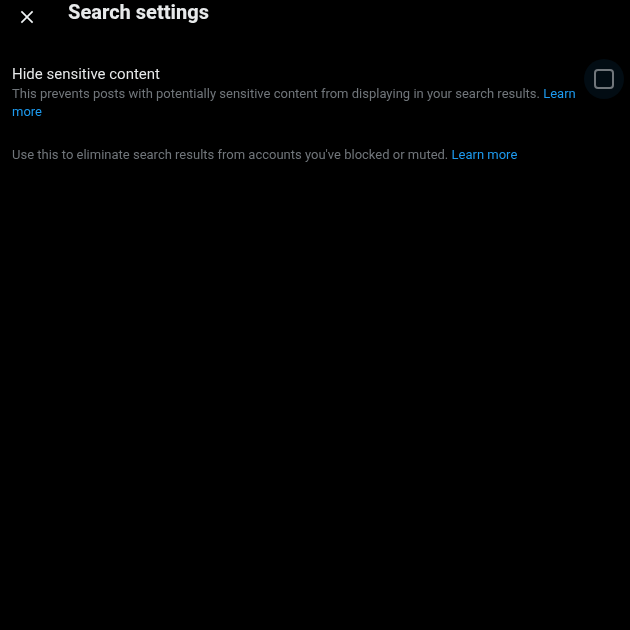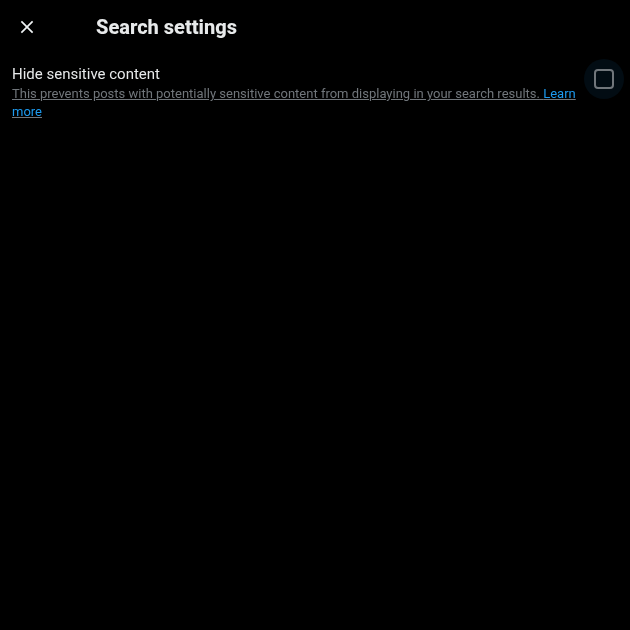--- a/index.html
+++ b/index.html
@@ -6,24 +6,22 @@
   html, body {
     width: 630px;
     height: 630px;
     background: #000000;
     font-family: -apple-system, BlinkMacSystemFont, "Segoe UI", Roboto, Helvetica, Arial, sans-serif;
     color: #e7e9ea;
     overflow: hidden;
   }
   .header {
     display: flex;
-    align-items: center;
     height: 53px;
     padding: 0 10px;
-    gap: 28px;
   }
   .close-btn {
     width: 34px;
     height: 34px;
     border-radius: 50%;
     display: flex;
     align-items: center;
     justify-content: center;
     cursor: pointer;
     color: #eff3f4;
@@ -50,21 +48,20 @@
     font-size: 15px;
     font-weight: 400;
     color: #e7e9ea;
   }
   .setting-desc {
     font-size: 13px;
     color: #71767b;
     line-height: 1.35;
     margin-top: 2px;
     padding-right: 36px;
-    text-decoration: underline;
   }
   .learn-more {
     color: #1d9bf0;
     text-decoration: none;
     cursor: pointer;
     font-size: 13px;
   }
   .checkbox {
     width: 20px;
     height: 20px;
@@ -129,15 +126,19 @@
         </div>
       </div>
     </div>
     <div class="setting-desc">
       <span>This prevents posts with potentially sensitive content from displaying in your search results.</span>
       <a class="learn-more">Learn more</a>
     </div>
   </div>
 
   <div class="setting-row">
+    <div class="setting-desc">
+      <span>Use this to eliminate search results from accounts you've blocked or muted.</span>
+      <a class="learn-more">Learn more</a>
+    </div>
   </div>
 
 </div>
 
 </body></html>

